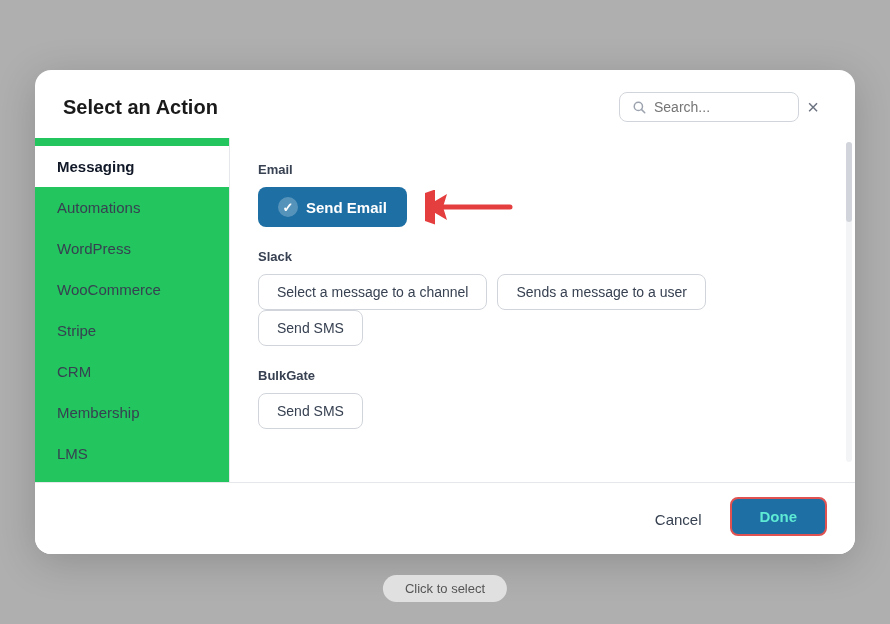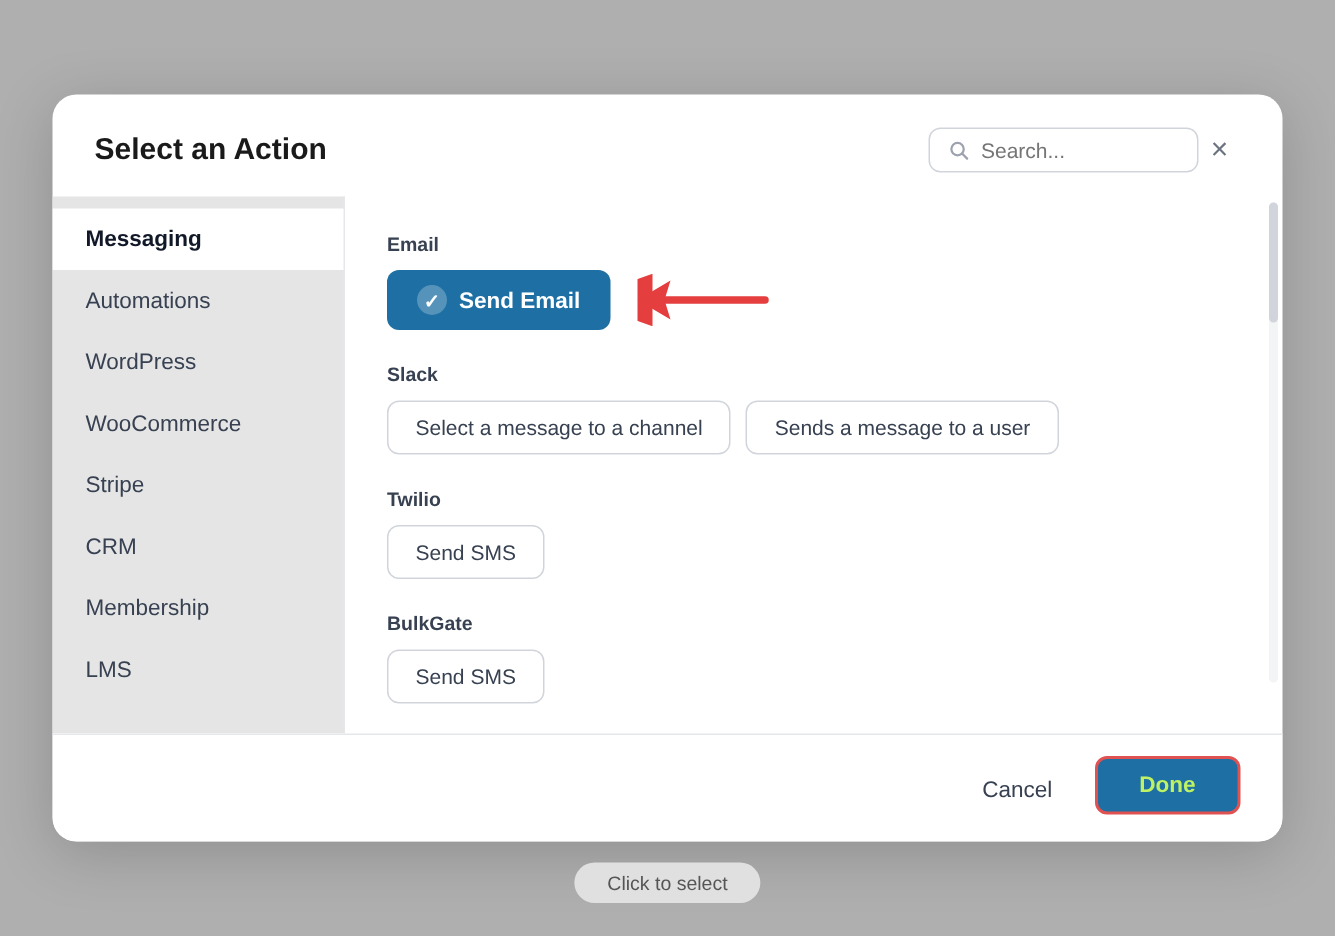--- a/index.html
+++ b/index.html
@@ -82,21 +82,21 @@
       height: 28px;
       border-radius: 50%;
     }
     .modal-body {
       display: flex;
       flex: 1;
       min-height: 0;
     }
     .sidebar {
       width: 195px;
-      background: #e5e5e5;
+      background: #22c55e;
       border-right: 1px solid #e5e7eb;
       padding: 8px 0;
       flex-shrink: 0;
     }
     .sidebar-item {
       padding: 12px 22px;
       font-size: 15px;
       color: #374151;
       cursor: pointer;
       border-radius: 0;
@@ -173,21 +173,21 @@
     .cancel-btn {
       background: none;
       border: none;
       font-size: 15px;
       color: #374151;
       cursor: pointer;
       padding: 8px 14px;
     }
     .done-btn {
       background: #1d6fa4;
-      color: #bef264;
+      color: #5eead4;
       border: 2.5px solid #e05252;
       border-radius: 8px;
       padding: 9px 28px;
       font-size: 15px;
       font-weight: 600;
       cursor: pointer;
     }
     .bottom-hint {
       position: absolute;
       bottom: 22px;
@@ -298,21 +298,20 @@
           <div class="section-label">Slack</div>
           <div class="btn-row">
             <button class="action-btn-secondary">
               <span>Select a message to a channel</span>
             </button>
             <button class="action-btn-secondary">
               <span>Sends a message to a user</span>
             </button>
           </div>
 
-          <div class="section-label">Twilio</div>
           <div class="btn-row">
             <button class="action-btn-secondary">
               <span>Send SMS</span>
             </button>
           </div>
 
           <div class="section-label">BulkGate</div>
           <div class="btn-row">
             <button class="action-btn-secondary">
               <span>Send SMS</span>

